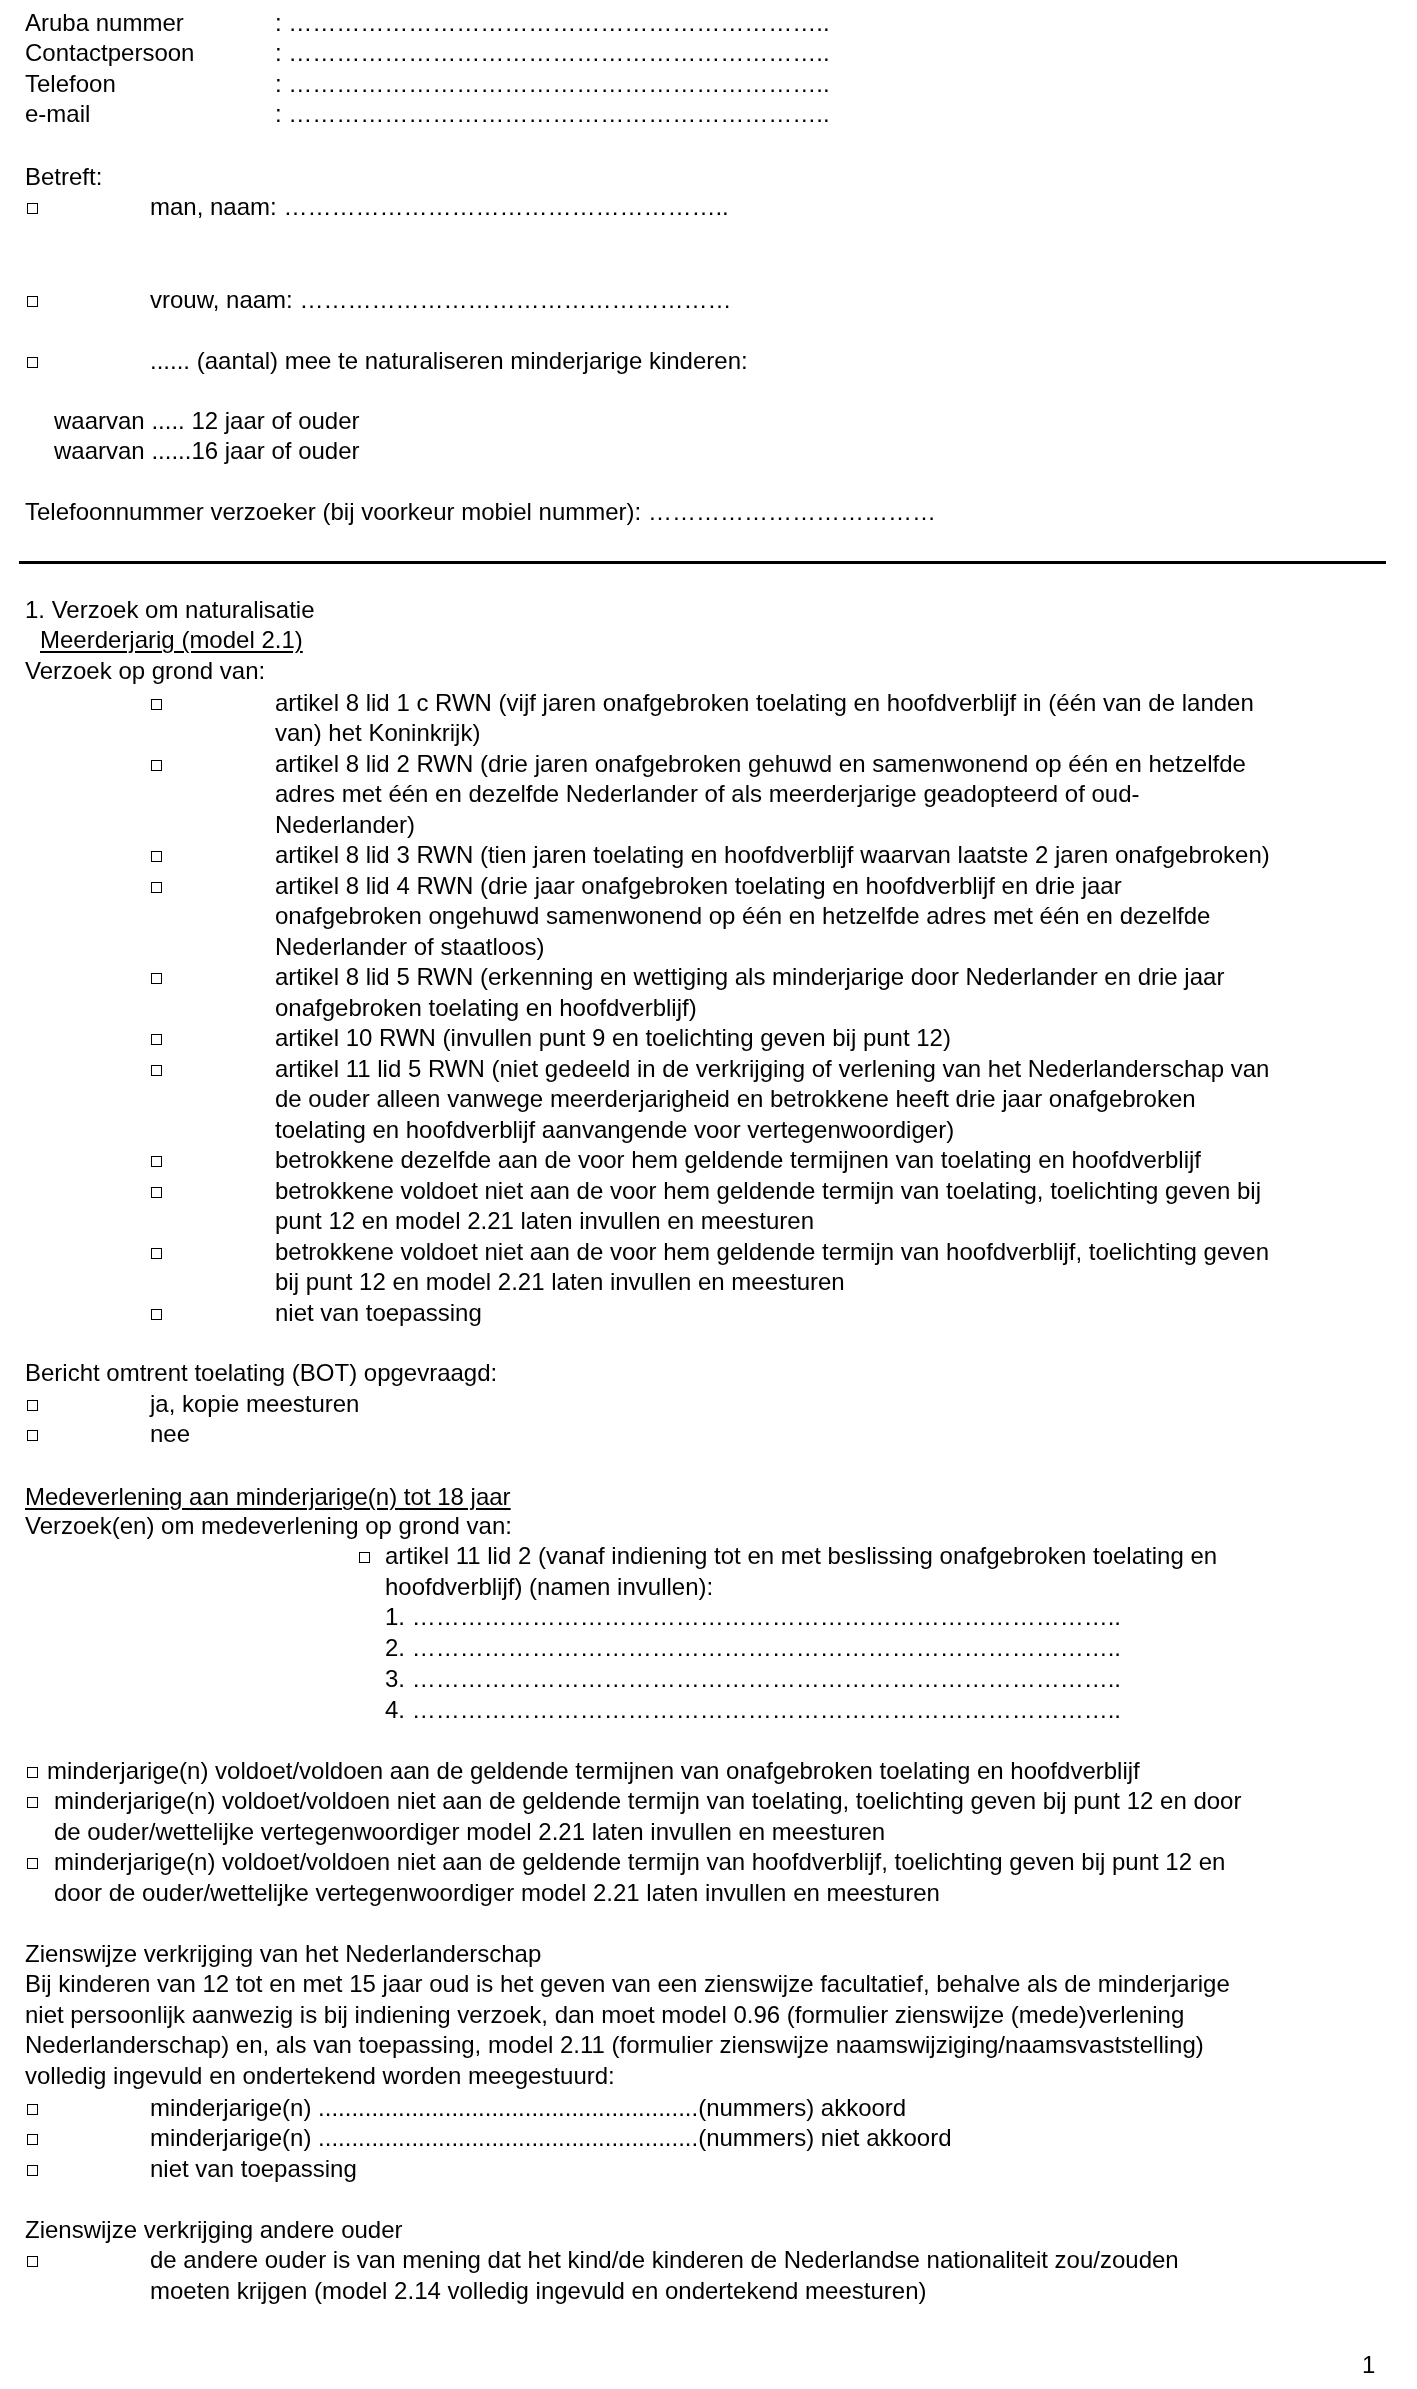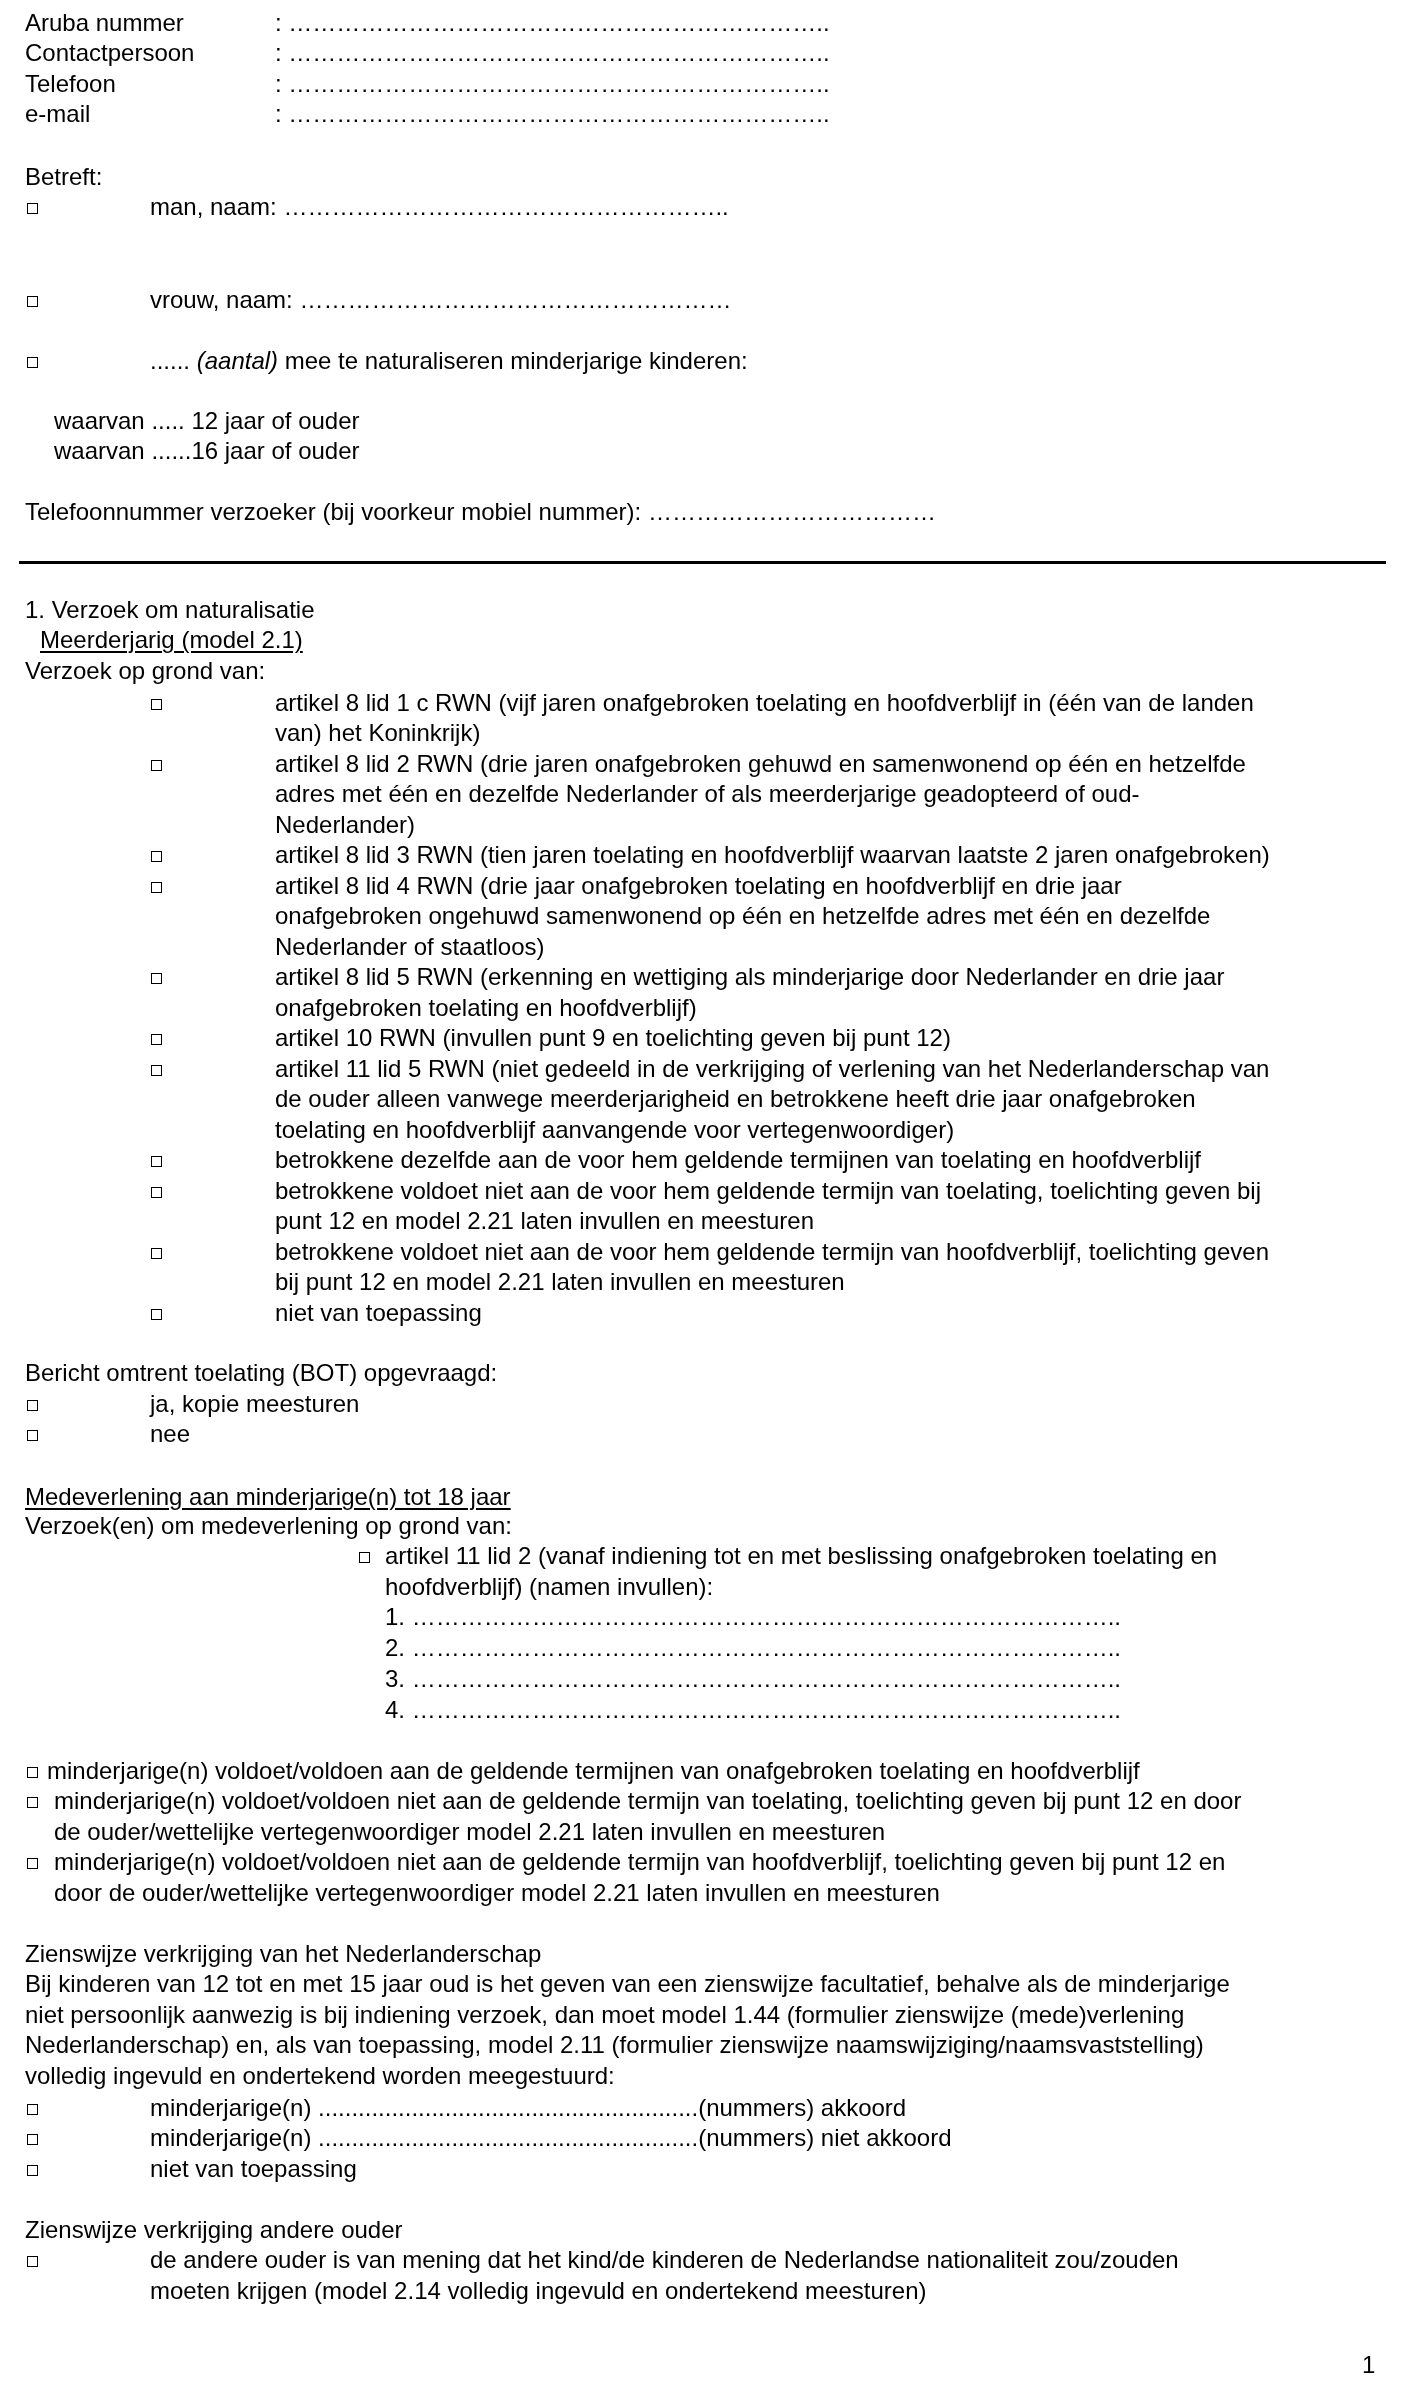--- a/index.html
+++ b/index.html
@@ -2,21 +2,21 @@
 <html><head>
 <meta charset="utf-8">
 <style>
   html, body { margin:0; padding:0; background:#ffffff; }
   body { width:1417px; height:2389px; position:relative; overflow:hidden;
          font-family:"Liberation Sans", sans-serif; font-size:24px; color:#000; }
   .ln { position:absolute; white-space:nowrap; line-height:28px; height:28px; }
   .cb { position:absolute; width:11px; height:11px; border:1.5px solid #000; box-sizing:border-box; background:#fff; }
   .bold { font-weight:normal; }
   .u { text-decoration:underline; text-decoration-thickness:2px; text-underline-offset:3px; }
-  .it { font-style:italic; }
+  .it { }
   .rule { position:absolute; left:19px; width:1367px; top:561px; height:3px; background:#000; }
   .pg { position:absolute; left:1362px; top:2351px; font-size:24px; }
 </style>
 </head>
 <body>
 
 <div>
   <div class="ln" style="left:25px;top:9px">Aruba nummer</div>
   <div class="ln" style="left:275px;top:9px">: …………………………………………………………..</div>
   <div class="ln" style="left:25px;top:39px">Contactpersoon</div>
@@ -116,21 +116,21 @@
   <div class="ln" style="left:54px;top:1787px">minderjarige(n) voldoet/voldoen niet aan de geldende termijn van toelating, toelichting geven bij punt 12 en door</div>
   <div class="ln" style="left:54px;top:1818px">de ouder/wettelijke vertegenwoordiger model 2.21 laten invullen en meesturen</div>
   <span class="cb" style="left:27px;top:1858px"></span>
   <div class="ln" style="left:54px;top:1848px">minderjarige(n) voldoet/voldoen niet aan de geldende termijn van hoofdverblijf, toelichting geven bij punt 12 en</div>
   <div class="ln" style="left:54px;top:1879px">door de ouder/wettelijke vertegenwoordiger model 2.21 laten invullen en meesturen</div>
 </div>
 
 <div>
   <div class="ln" style="left:25px;top:1940px">Zienswijze verkrijging van het Nederlanderschap</div>
   <div class="ln" style="left:25px;top:1970px">Bij kinderen van 12 tot en met 15 jaar oud is het geven van een zienswijze facultatief, behalve als de minderjarige</div>
-  <div class="ln" style="left:25px;top:2001px">niet persoonlijk aanwezig is bij indiening verzoek, dan moet model 1.44 (formulier zienswijze (mede)verlening</div>
+  <div class="ln" style="left:25px;top:2001px">niet persoonlijk aanwezig is bij indiening verzoek, dan moet model 0.96 (formulier zienswijze (mede)verlening</div>
   <div class="ln" style="left:25px;top:2031px">Nederlanderschap) en, als van toepassing, model 2.11 (formulier zienswijze naamswijziging/naamsvaststelling)</div>
   <div class="ln" style="left:25px;top:2062px">volledig ingevuld en ondertekend worden meegestuurd:</div>
   <span class="cb" style="left:27px;top:2104px"></span>
   <div class="ln" style="left:150px;top:2094px">minderjarige(n) .........................................................(nummers) akkoord</div>
   <span class="cb" style="left:27px;top:2134px"></span>
   <div class="ln" style="left:150px;top:2124px">minderjarige(n) .........................................................(nummers) niet akkoord</div>
   <span class="cb" style="left:27px;top:2165px"></span>
   <div class="ln" style="left:150px;top:2155px">niet van toepassing</div>
 </div>
 

